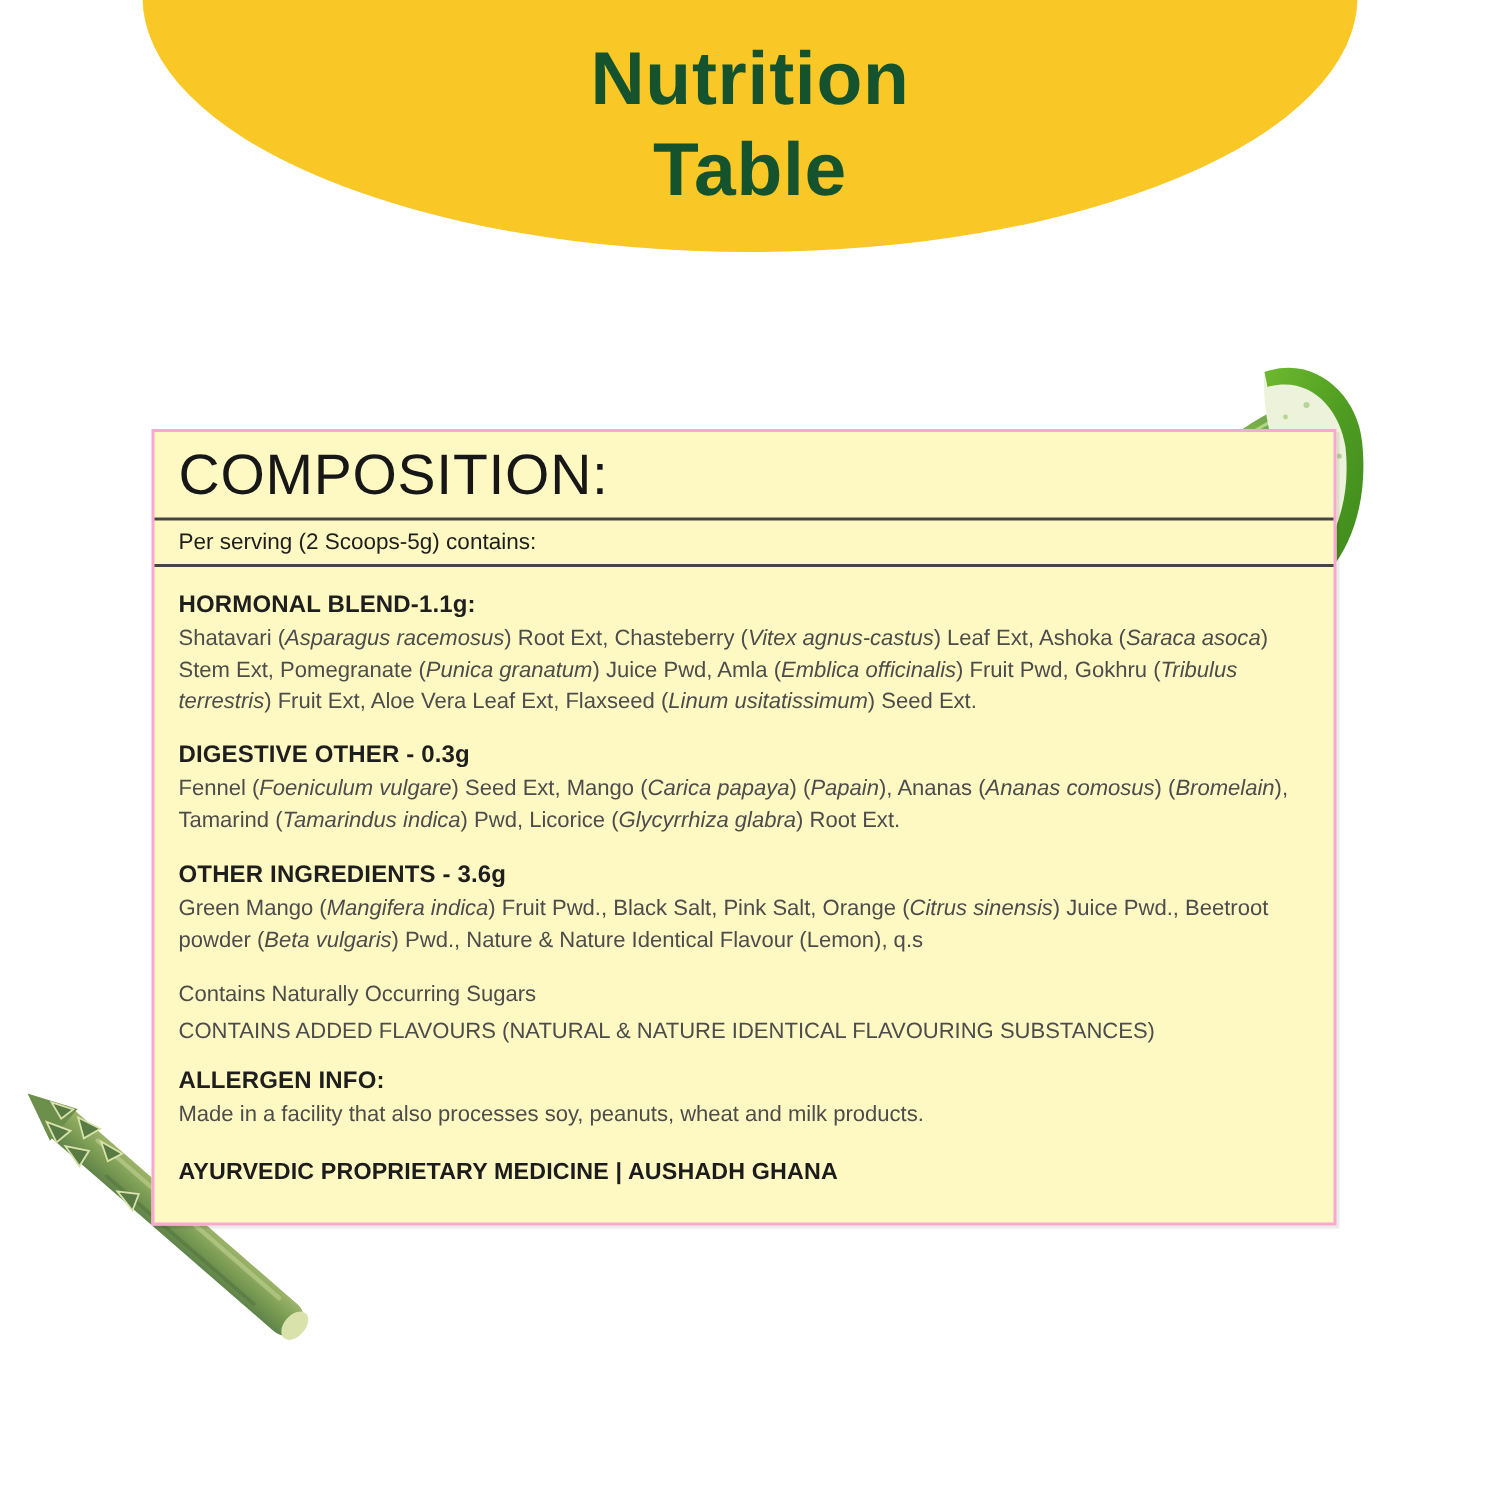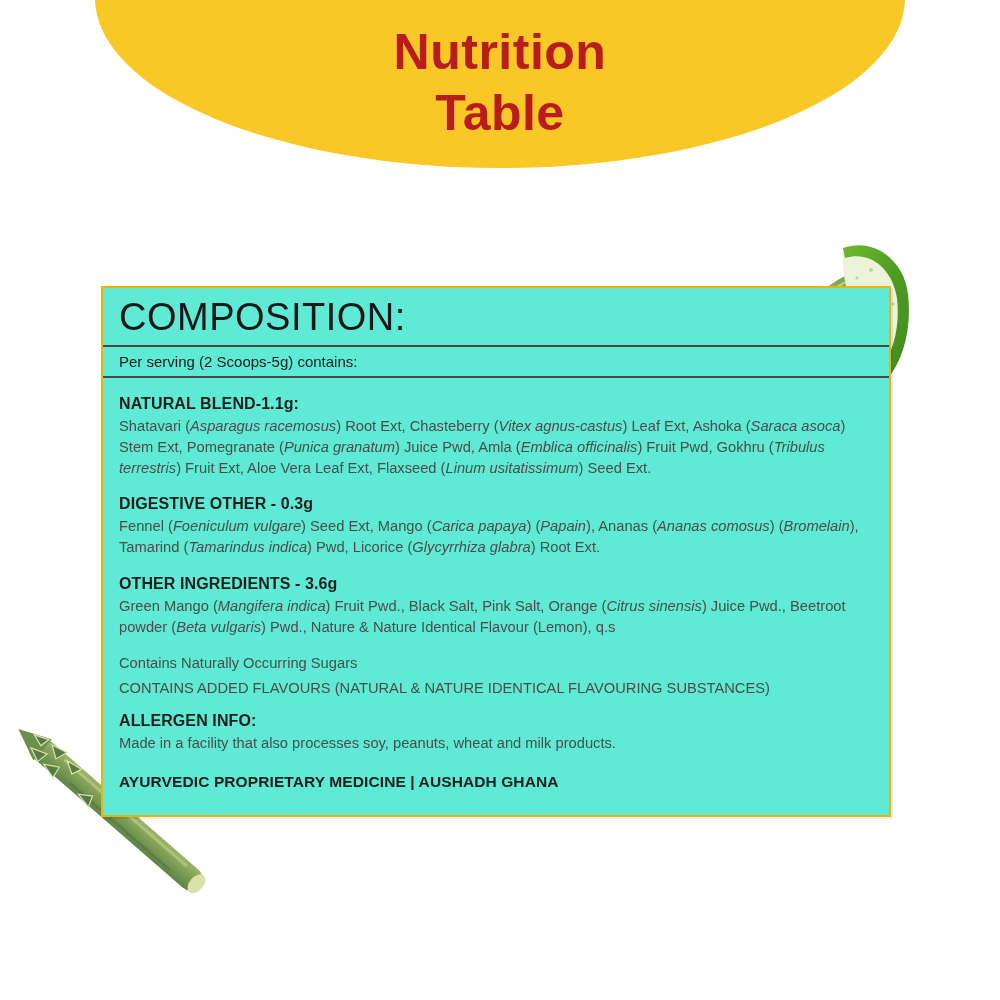--- a/index.html
+++ b/index.html
@@ -34,38 +34,38 @@
     align-items: center;
     justify-content: flex-start;
     padding-top: 22px;
     box-sizing: border-box;
     z-index: 4;
   }
   .hero-line {
     font-size: 50px;
     font-weight: 700;
     letter-spacing: 0.5px;
-    color: #b91c1c;
+    color: #14532d;
     line-height: 1.22;
   }
 
   
   .decor { position: absolute; z-index: 1; }
   #aloe-decor { left: 793px; top: 236px; }
   #asparagus-decor { left: 8px; top: 726px; }
 
   
   .comp-box {
     position: absolute;
     left: 101px;
     top: 286px;
     width: 790px;
     height: 531px;
-    background: #5eead4;
-    border: 2px solid #eab308;
+    background: #fef9c3;
+    border: 2px solid #f9a8d4;
     box-sizing: border-box;
     z-index: 2;
     box-shadow: 2px 2px 0 rgba(0,0,0,0.08);
   }
   .comp-header {
     padding: 9px 16px 6px 16px;
     border-bottom: 2px solid #454545;
   }
   .comp-title {
     font-size: 38px;
@@ -195,21 +195,21 @@
   <div class="comp-box">
     <div class="comp-header">
       <span class="comp-title">COMPOSITION:</span>
     </div>
     <div class="serving-row">
       <span class="serving-text">Per serving (2 Scoops-5g) contains:</span>
     </div>
     <div class="comp-body">
 
       <div class="blend-section">
-        <p class="blend-heading">NATURAL BLEND-1.1g:</p>
+        <p class="blend-heading">HORMONAL BLEND-1.1g:</p>
         <p class="blend-text"><span>Shatavari (</span><i>Asparagus racemosus</i><span>) Root Ext, Chasteberry (</span><i>Vitex agnus-castus</i><span>) Leaf Ext, Ashoka (</span><i>Saraca asoca</i><span>) Stem Ext, Pomegranate (</span><i>Punica granatum</i><span>) Juice Pwd, Amla (</span><i>Emblica officinalis</i><span>) Fruit Pwd, Gokhru (</span><i>Tribulus terrestris</i><span>) Fruit Ext, Aloe Vera Leaf Ext, Flaxseed (</span><i>Linum usitatissimum</i><span>) Seed Ext.</span></p>
       </div>
 
       <div class="blend-section">
         <p class="blend-heading">DIGESTIVE OTHER - 0.3g</p>
         <p class="blend-text"><span>Fennel (</span><i>Foeniculum vulgare</i><span>) Seed Ext, Mango (</span><i>Carica papaya</i><span>) (</span><i>Papain</i><span>), Ananas (</span><i>Ananas comosus</i><span>) (</span><i>Bromelain</i><span>), Tamarind (</span><i>Tamarindus indica</i><span>) Pwd, Licorice (</span><i>Glycyrrhiza glabra</i><span>) Root Ext.</span></p>
       </div>
 
       <div class="blend-section">
         <p class="blend-heading">OTHER INGREDIENTS - 3.6g</p>

